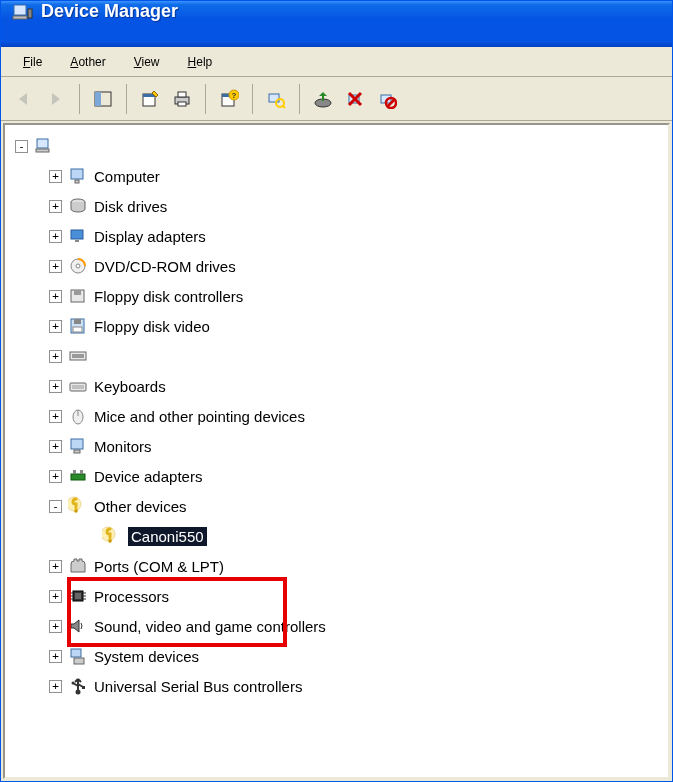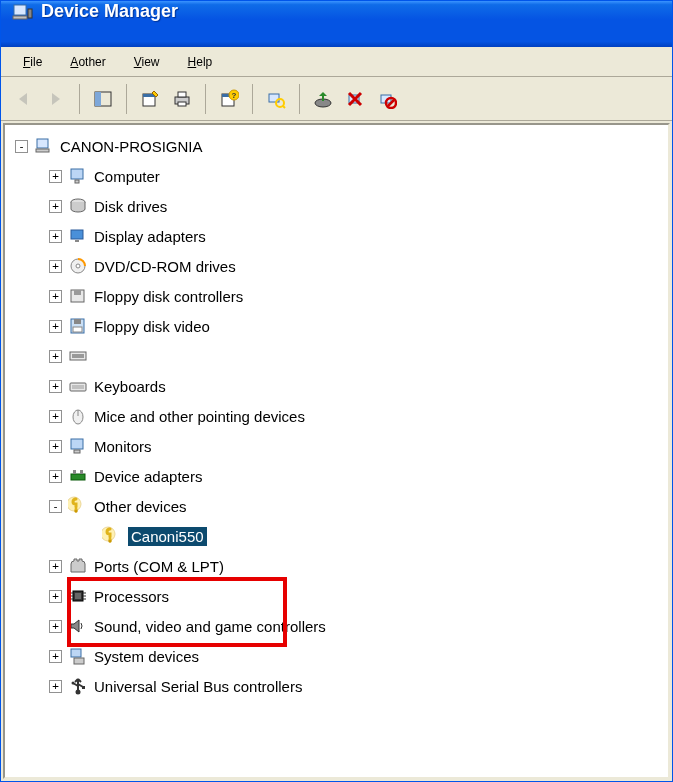--- a/index.html
+++ b/index.html
@@ -83,21 +83,21 @@
   display: inline-flex; align-items: center; justify-content: center;
   font-size: 11px; line-height: 11px;
   margin-right: 6px;
   cursor: default;
   font-family: monospace;
   color:#000;
 }
 .spacer-exp { width:13px; height:13px; display:inline-block; margin-right:6px;}
 .nicon { width:20px; height:20px; margin-right:6px; display:inline-flex; align-items:center; justify-content:center;}
 .label { font-size:15px; color:#000; }
-.selected .label { background:#0c4a6e; color:white; padding:1px 3px;}
+.selected .label { background:#0f172a; color:white; padding:1px 3px;}
 .highlight-box {
   position:absolute;
   border:4px solid #e60000;
   pointer-events:none;
   left:58px; top:446px; width:220px; height:70px;
 }
 .tree-wrap { position:relative; }
 svg { display:block; }
 </style>
 </head>
@@ -200,21 +200,20 @@
       <div id="tree-root">
           <div class="row">
             <span class="indent" style="width: 6px;"></span>
             <span class="expander">-</span>
             <span class="nicon">
               <svg width="20" height="20" viewBox="0 0 20 20">
                 <rect x="3" y="3" width="11" height="9" fill="#d7e7ff" stroke="#3a6ea5"></rect>
                 <rect x="2" y="13" width="13" height="3" fill="#ccc" stroke="#666"></rect>
               </svg>
             </span>
-            <span class="label">CANON-PROSIGNIA</span>
           </div>
           <div class="row">
             <span class="indent" style="width: 40px;"></span>
             <span class="expander">+</span>
             <span class="nicon">
               <svg width="20" height="20" viewBox="0 0 20 20">
                 <rect x="3" y="3" width="12" height="10" fill="#bcd6f5" stroke="#3a6ea5"></rect>
                 <rect x="7" y="14" width="4" height="3" fill="#ccc" stroke="#666"></rect>
               </svg>
             </span>

